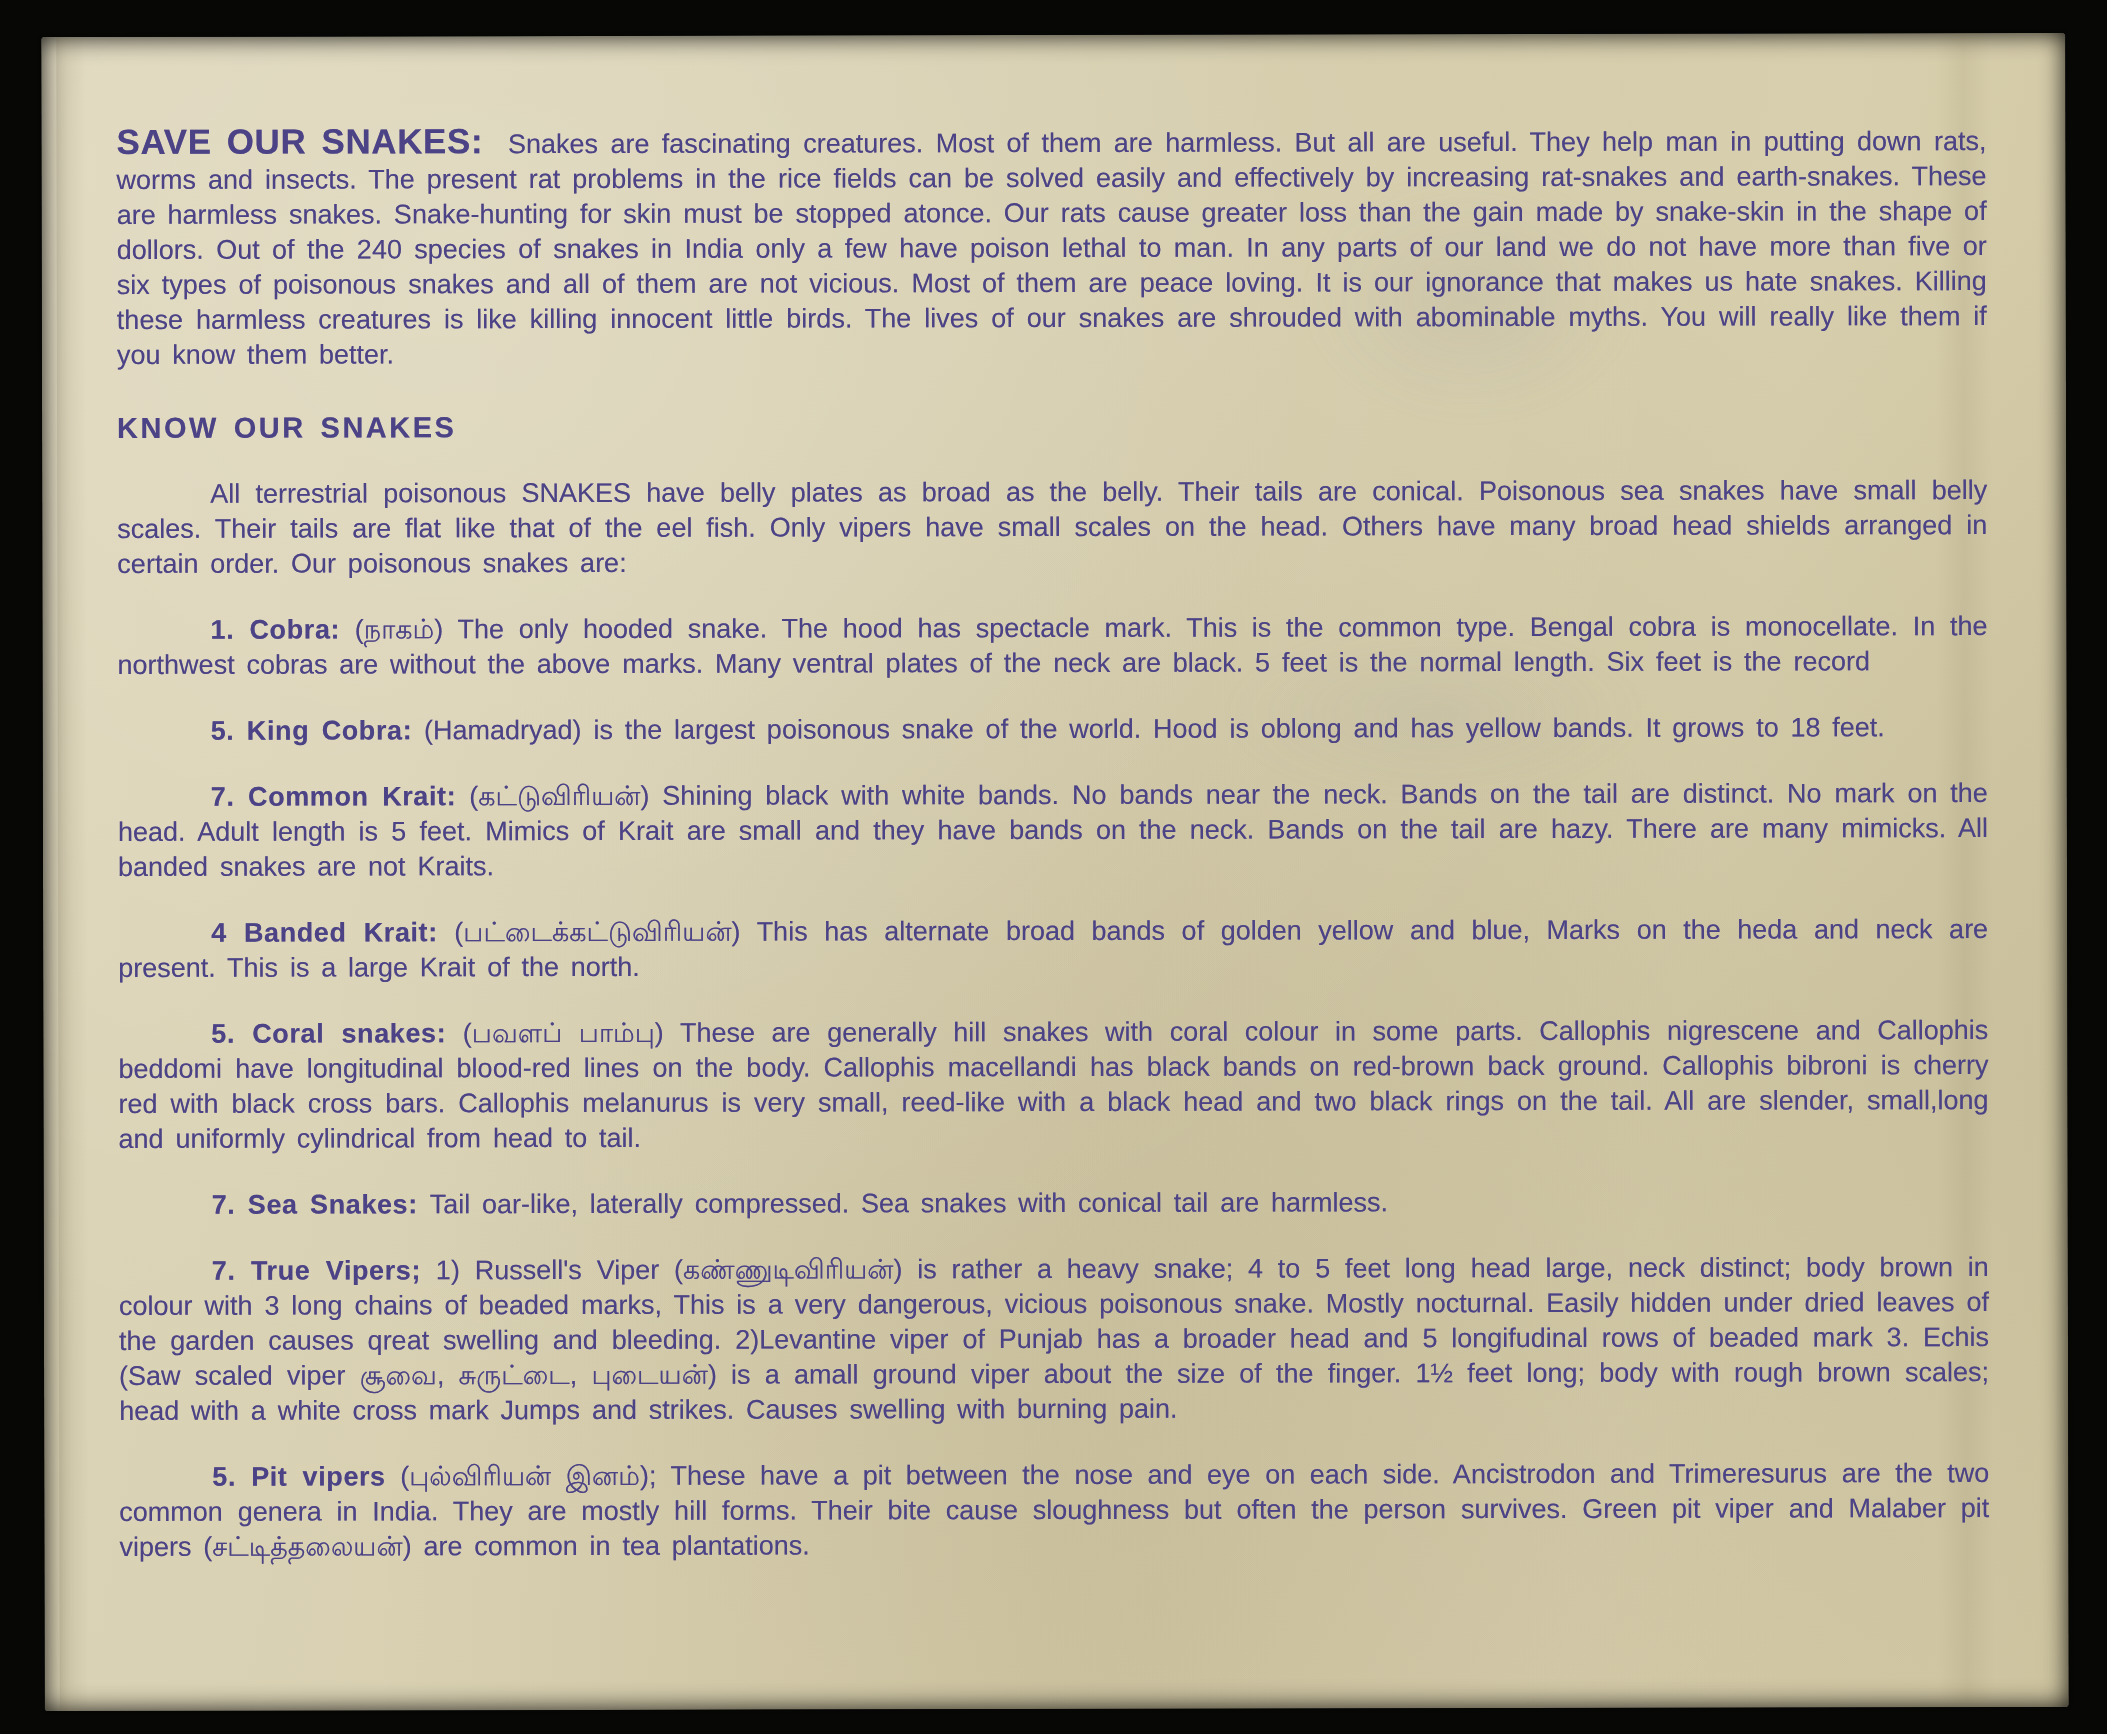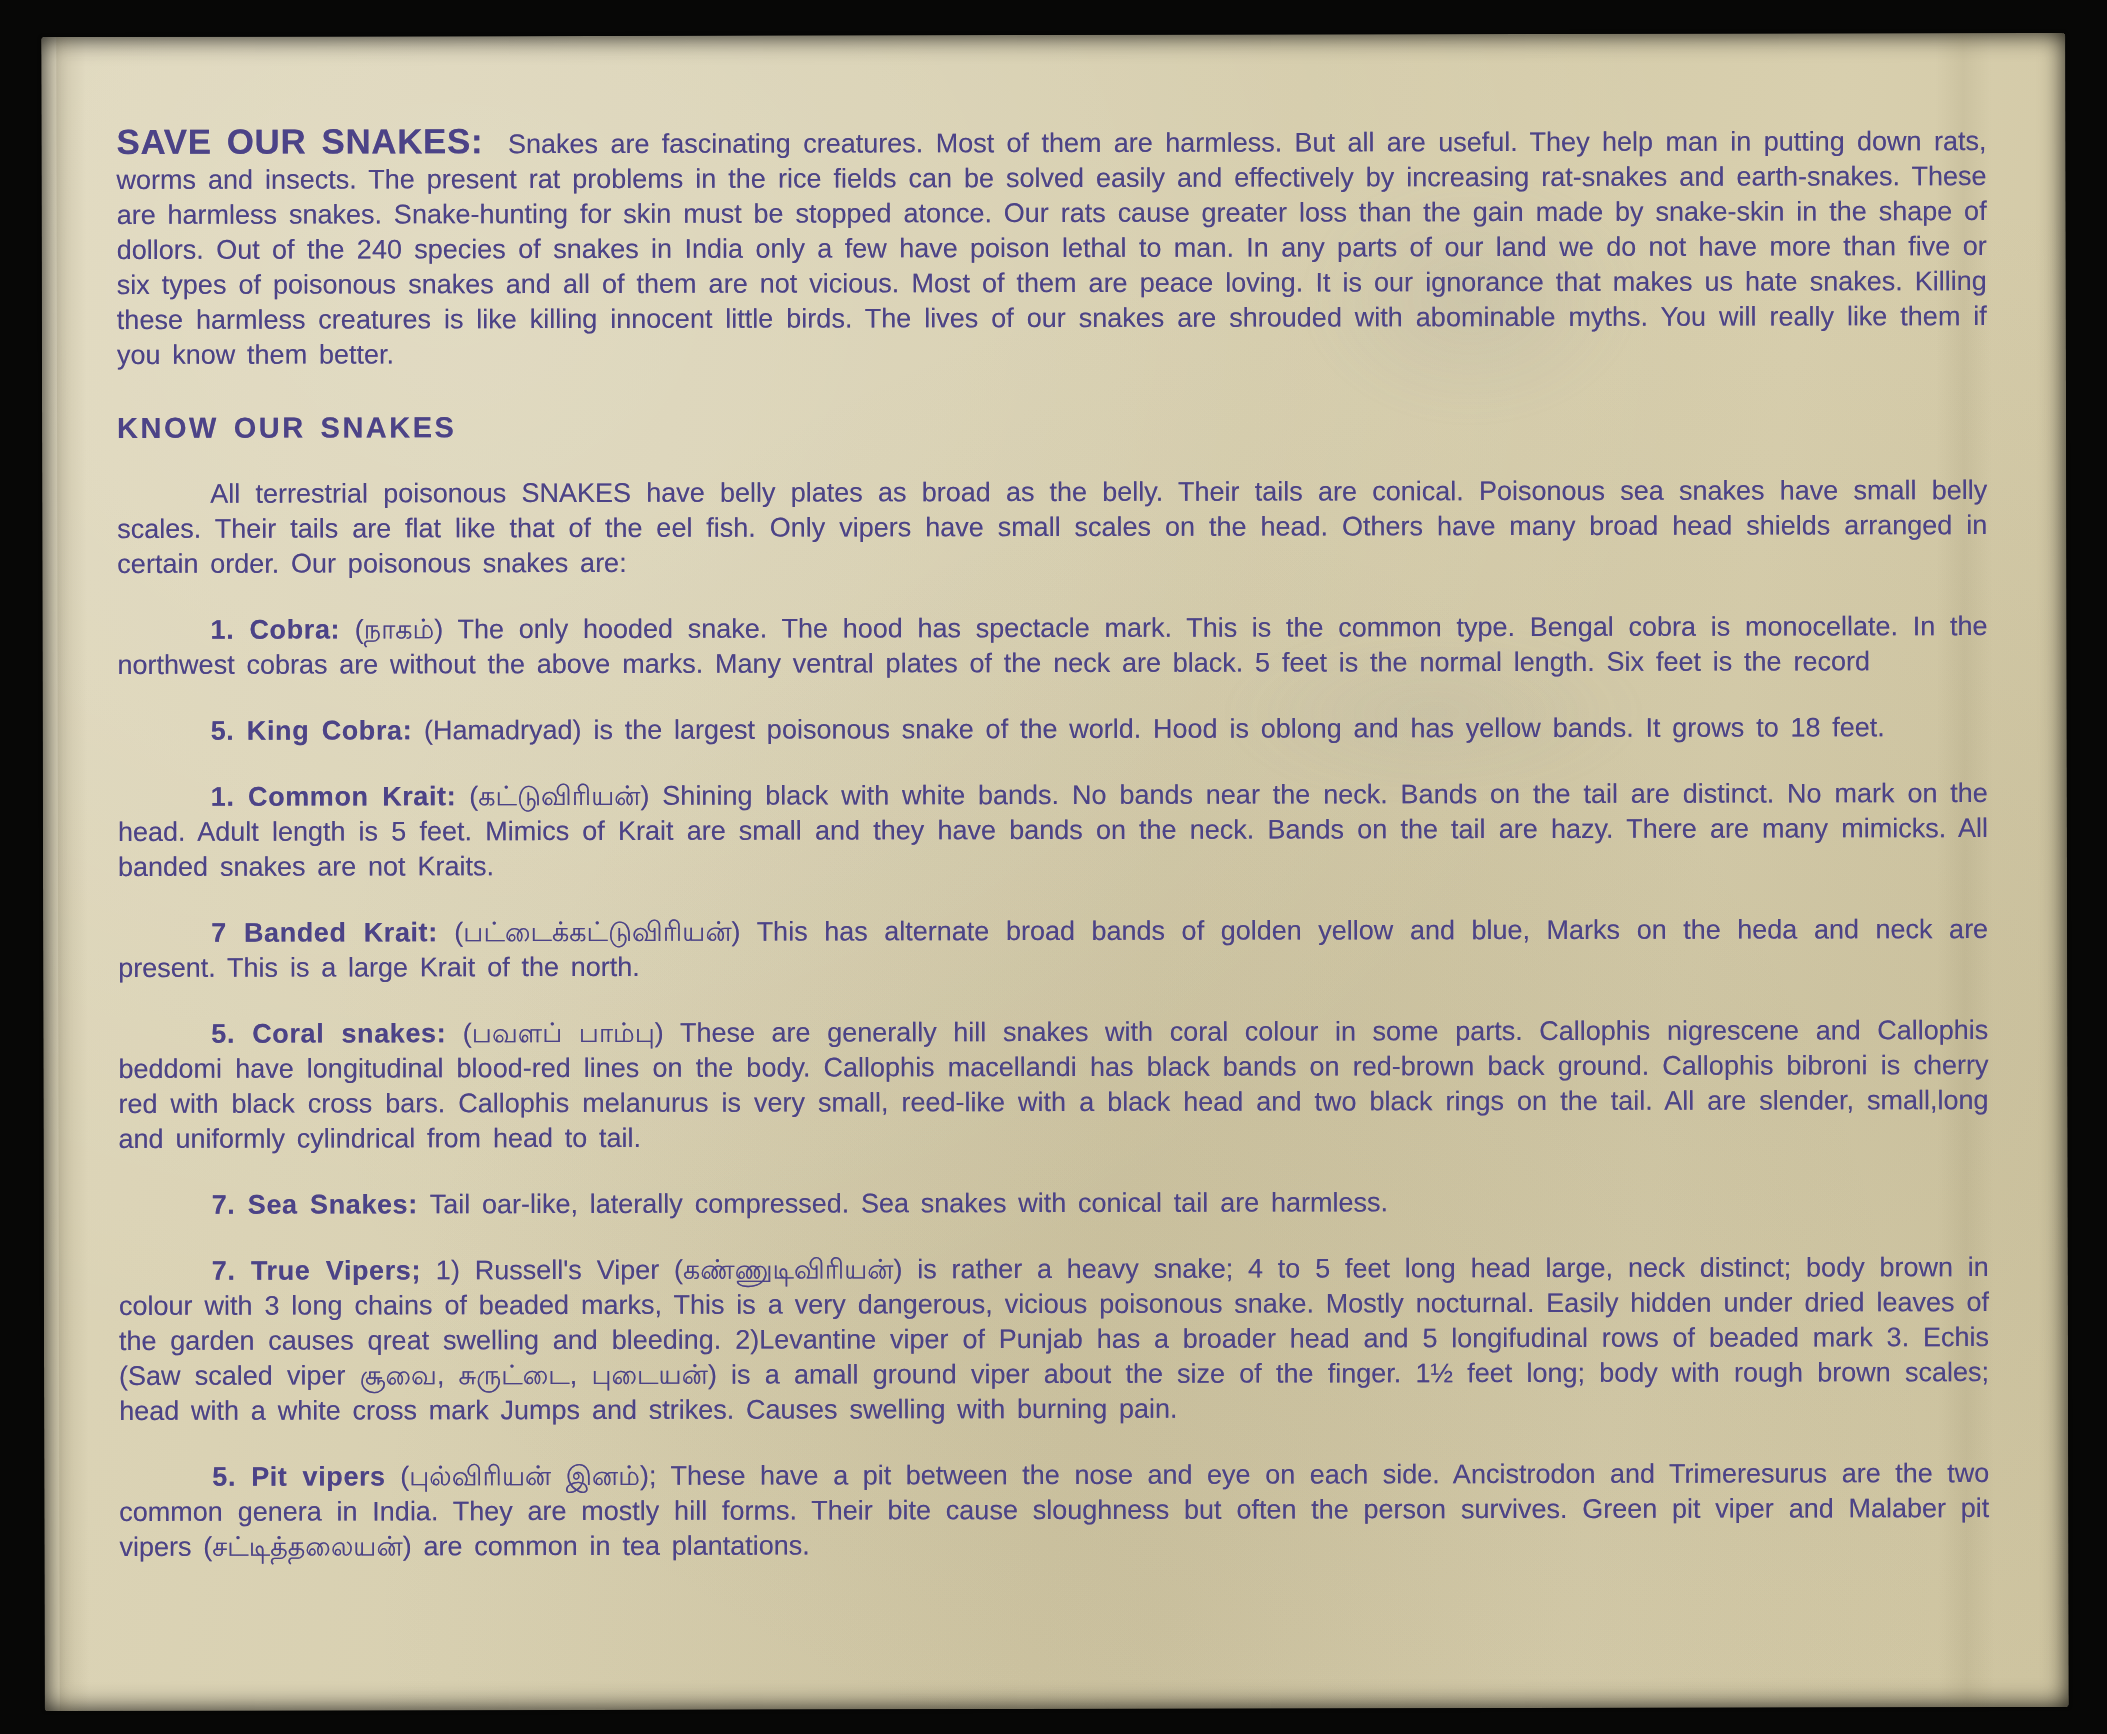--- a/index.html
+++ b/index.html
@@ -93,23 +93,23 @@
     <p class="para intro"><b class="lead-heading">SAVE OUR SNAKES:</b>&nbsp;&nbsp;<span>Snakes are fascinating creatures. Most of them are harmless. But all are useful. They help man in putting down rats, worms and insects. The present rat problems in the rice fields can be solved easily and effectively by increasing rat-snakes and earth-snakes. These are harmless snakes. Snake-hunting for skin must be stopped atonce. Our rats cause greater loss than the gain made by snake-skin in the shape of dollors. Out of the 240 species of snakes in India only a few have poison lethal to man. In any parts of our land we do not have more than five or six types of poisonous snakes and all of them are not vicious. Most of them are peace loving. It is our ignorance that makes us hate snakes. Killing these harmless creatures is like killing innocent little birds. The lives of our snakes are shrouded with abominable myths. You will really like them if you know them better.</span></p>
 
     <div class="section-heading">KNOW OUR SNAKES</div>
 
     <p class="para overview">All terrestrial poisonous SNAKES have belly plates as broad as the belly. Their tails are conical. Poisonous sea snakes have small belly scales. Their tails are flat like that of the eel fish. Only vipers have small scales on the head. Others have many broad head shields arranged in certain order. Our poisonous snakes are:</p>
 
     <p class="para item"><b>1. Cobra:</b>&nbsp;<span>(நாகம்) The only hooded snake. The hood has spectacle mark. This is the common type. Bengal cobra is monocellate. In the northwest cobras are without the above marks. Many ventral plates of the neck are black. 5 feet is the normal length. Six feet is the record</span></p>
 
     <p class="para item"><b>5. King Cobra:</b>&nbsp;<span>(Hamadryad) is the largest poisonous snake of the world. Hood is oblong and has yellow bands. It grows to 18 feet.</span></p>
 
-    <p class="para item"><b>1. Common Krait:</b>&nbsp;<span>(கட்டுவிரியன்) Shining black with white bands. No bands near the neck. Bands on the tail are distinct. No mark on the head. Adult length is 5 feet. Mimics of Krait are small and they have bands on the neck. Bands on the tail are hazy. There are many mimicks. All banded snakes are not Kraits.</span></p>
+    <p class="para item"><b>7. Common Krait:</b>&nbsp;<span>(கட்டுவிரியன்) Shining black with white bands. No bands near the neck. Bands on the tail are distinct. No mark on the head. Adult length is 5 feet. Mimics of Krait are small and they have bands on the neck. Bands on the tail are hazy. There are many mimicks. All banded snakes are not Kraits.</span></p>
 
-    <p class="para item"><b>7 Banded Krait:</b>&nbsp;<span>(பட்டைக்கட்டுவிரியன்) This has alternate broad bands of golden yellow and blue, Marks on the heda and neck are present. This is a large Krait of the north.</span></p>
+    <p class="para item"><b>4 Banded Krait:</b>&nbsp;<span>(பட்டைக்கட்டுவிரியன்) This has alternate broad bands of golden yellow and blue, Marks on the heda and neck are present. This is a large Krait of the north.</span></p>
 
     <p class="para item"><b>5. Coral snakes:</b>&nbsp;<span>(பவளப் பாம்பு) These are generally hill snakes with coral colour in some parts. Callophis nigrescene and Callophis beddomi have longitudinal blood-red lines on the body. Callophis macellandi has black bands on red-brown back ground. Callophis bibroni is cherry red with black cross bars. Callophis melanurus is very small, reed-like with a black head and two black rings on the tail. All are slender, small,long and uniformly cylindrical from head to tail.</span></p>
 
     <p class="para item"><b>7. Sea Snakes:</b>&nbsp;<span>Tail oar-like, laterally compressed. Sea snakes with conical tail are harmless.</span></p>
 
     <p class="para item"><b>7. True Vipers;</b>&nbsp;<span>1) Russell's Viper (கண்ணுடிவிரியன்) is rather a heavy snake; 4 to 5 feet long head large, neck distinct; body brown in colour with 3 long chains of beaded marks, This is a very dangerous, vicious poisonous snake. Mostly nocturnal. Easily hidden under dried leaves of the garden causes qreat swelling and bleeding. 2)Levantine viper of Punjab has a broader head and 5 longifudinal rows of beaded mark 3. Echis (Saw scaled viper சூவை, சுருட்டை, புடையன்) is a amall ground viper about the size of the finger. 1½ feet long; body with rough brown scales; head with a white cross mark Jumps and strikes. Causes swelling with burning pain.</span></p>
 
     <p class="para item"><b>5. Pit vipers</b>&nbsp;<span>(புல்விரியன் இனம்); These have a pit between the nose and eye on each side. Ancistrodon and Trimeresurus are the two common genera in India. They are mostly hill forms. Their bite cause sloughness but often the person survives. Green pit viper and Malaber pit vipers (சட்டித்தலையன்) are common in tea plantations.</span></p>
 
   </div>

